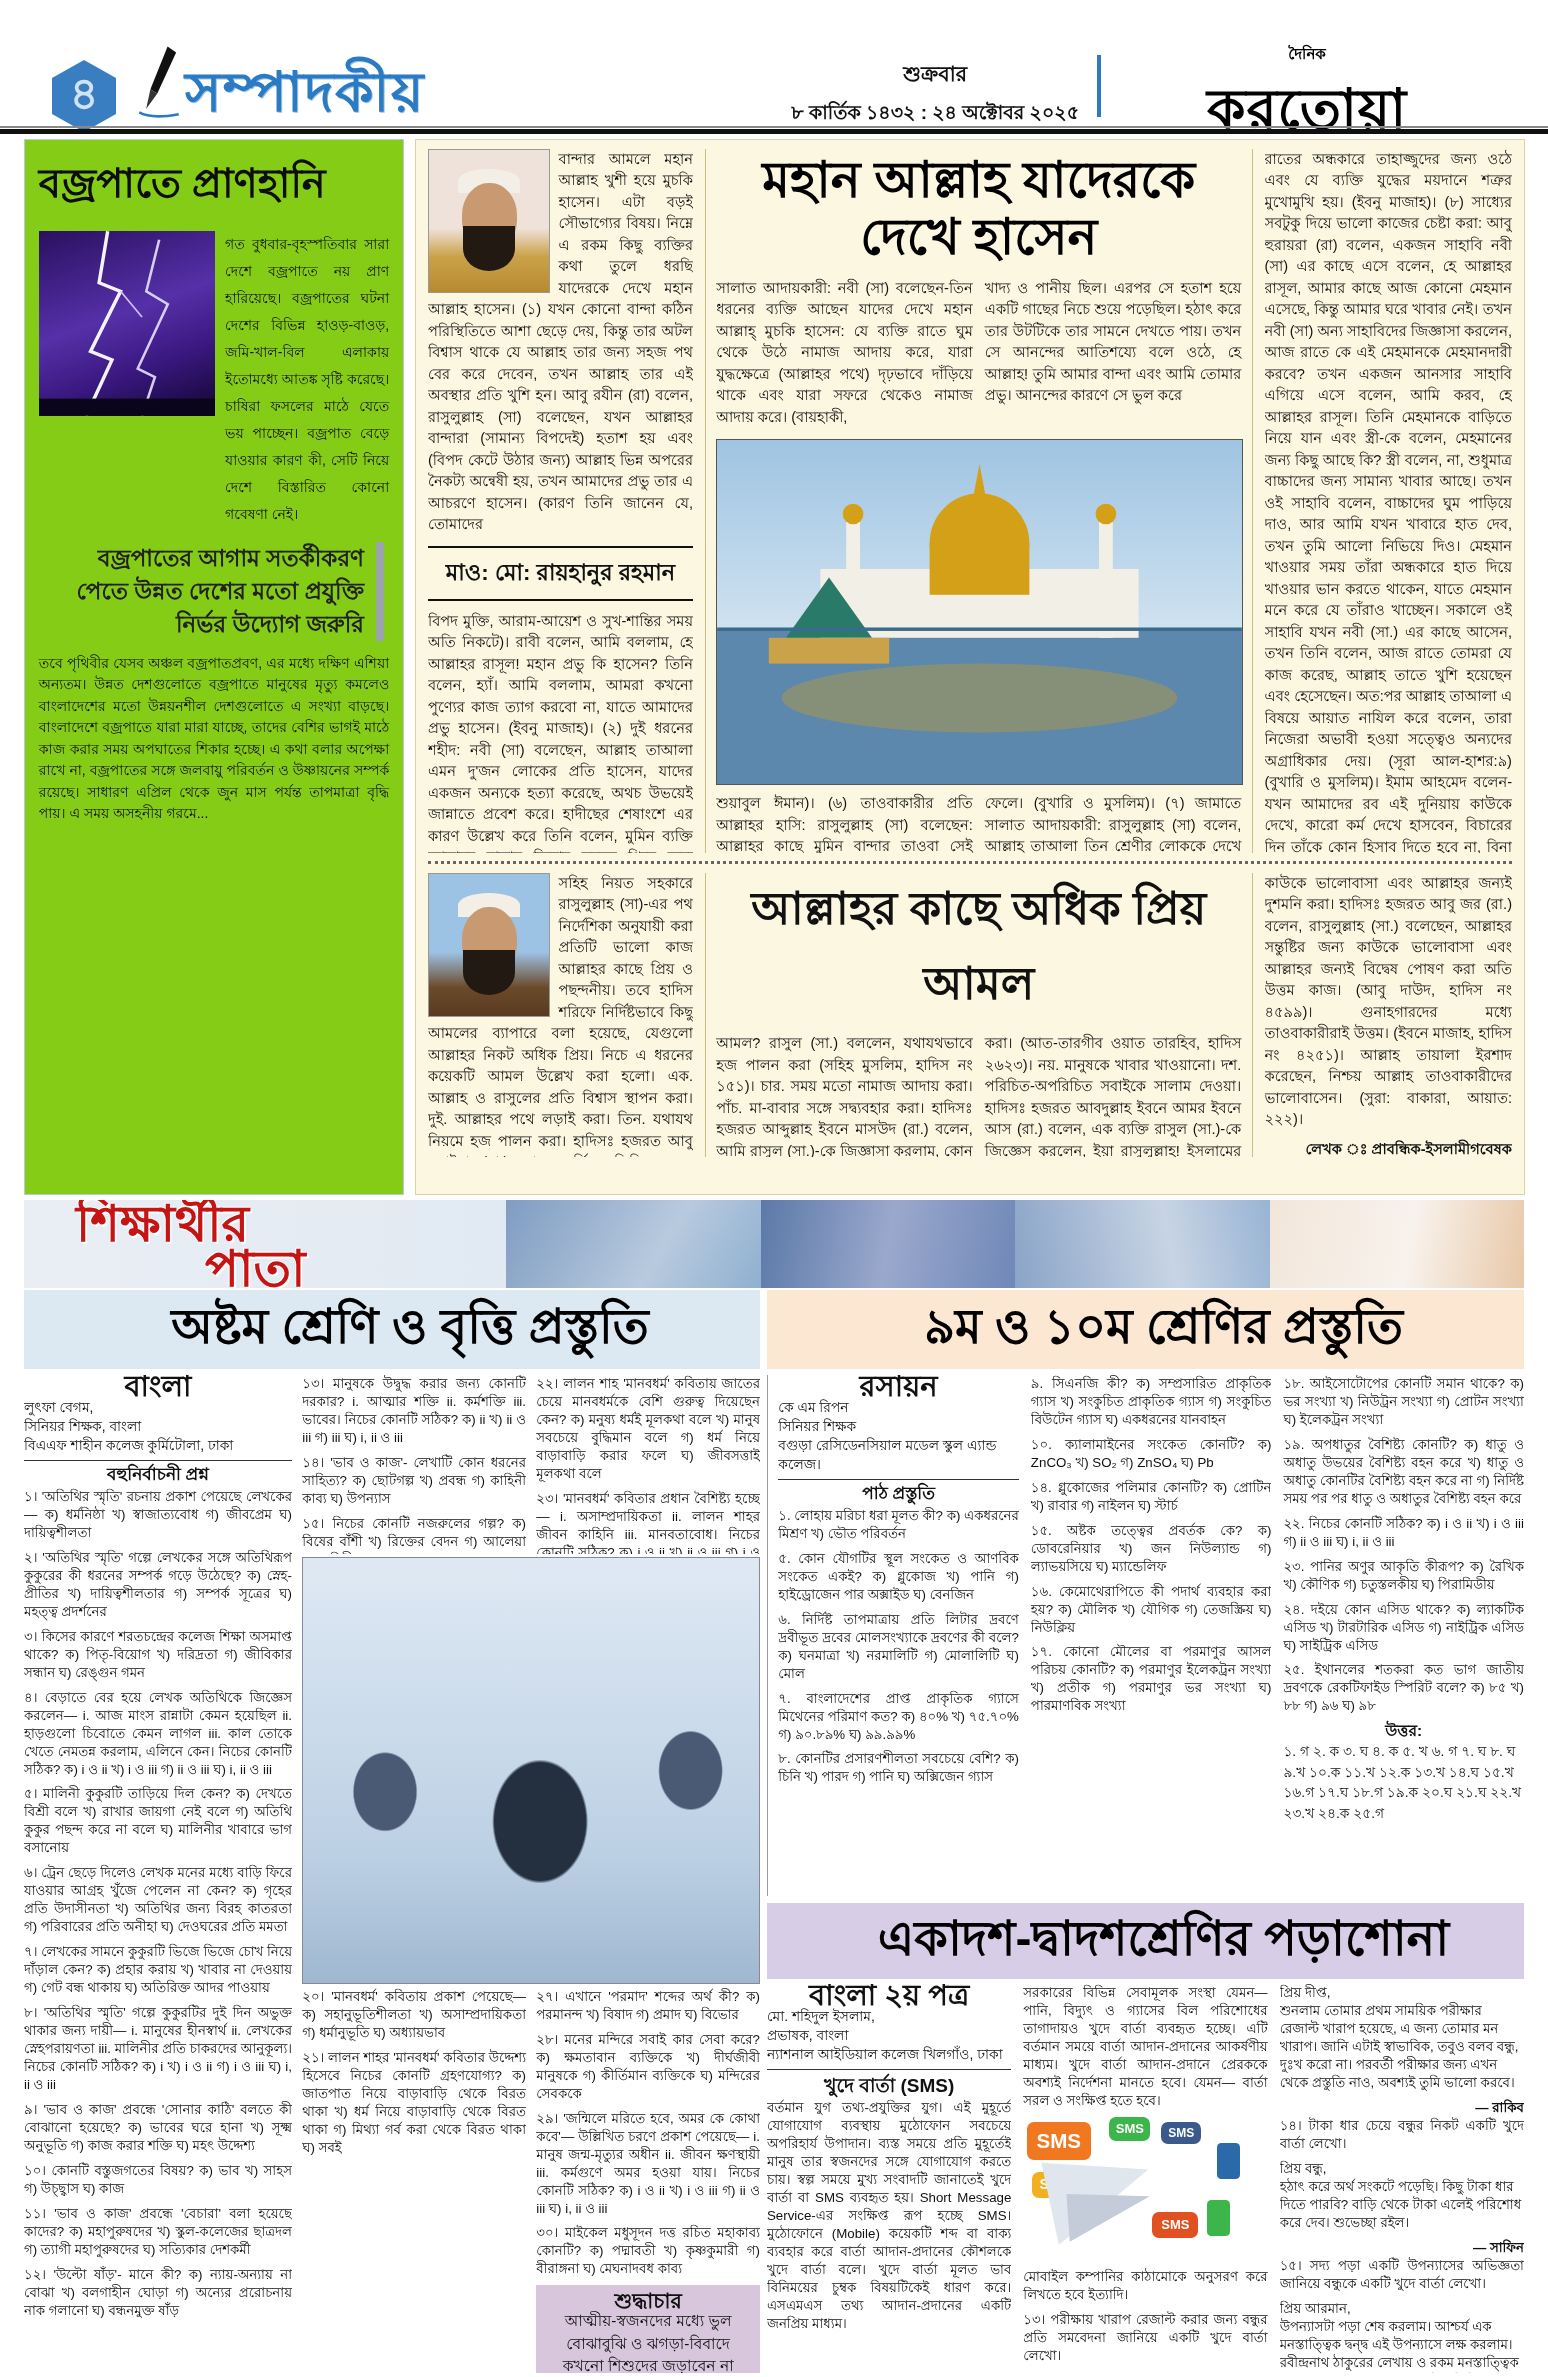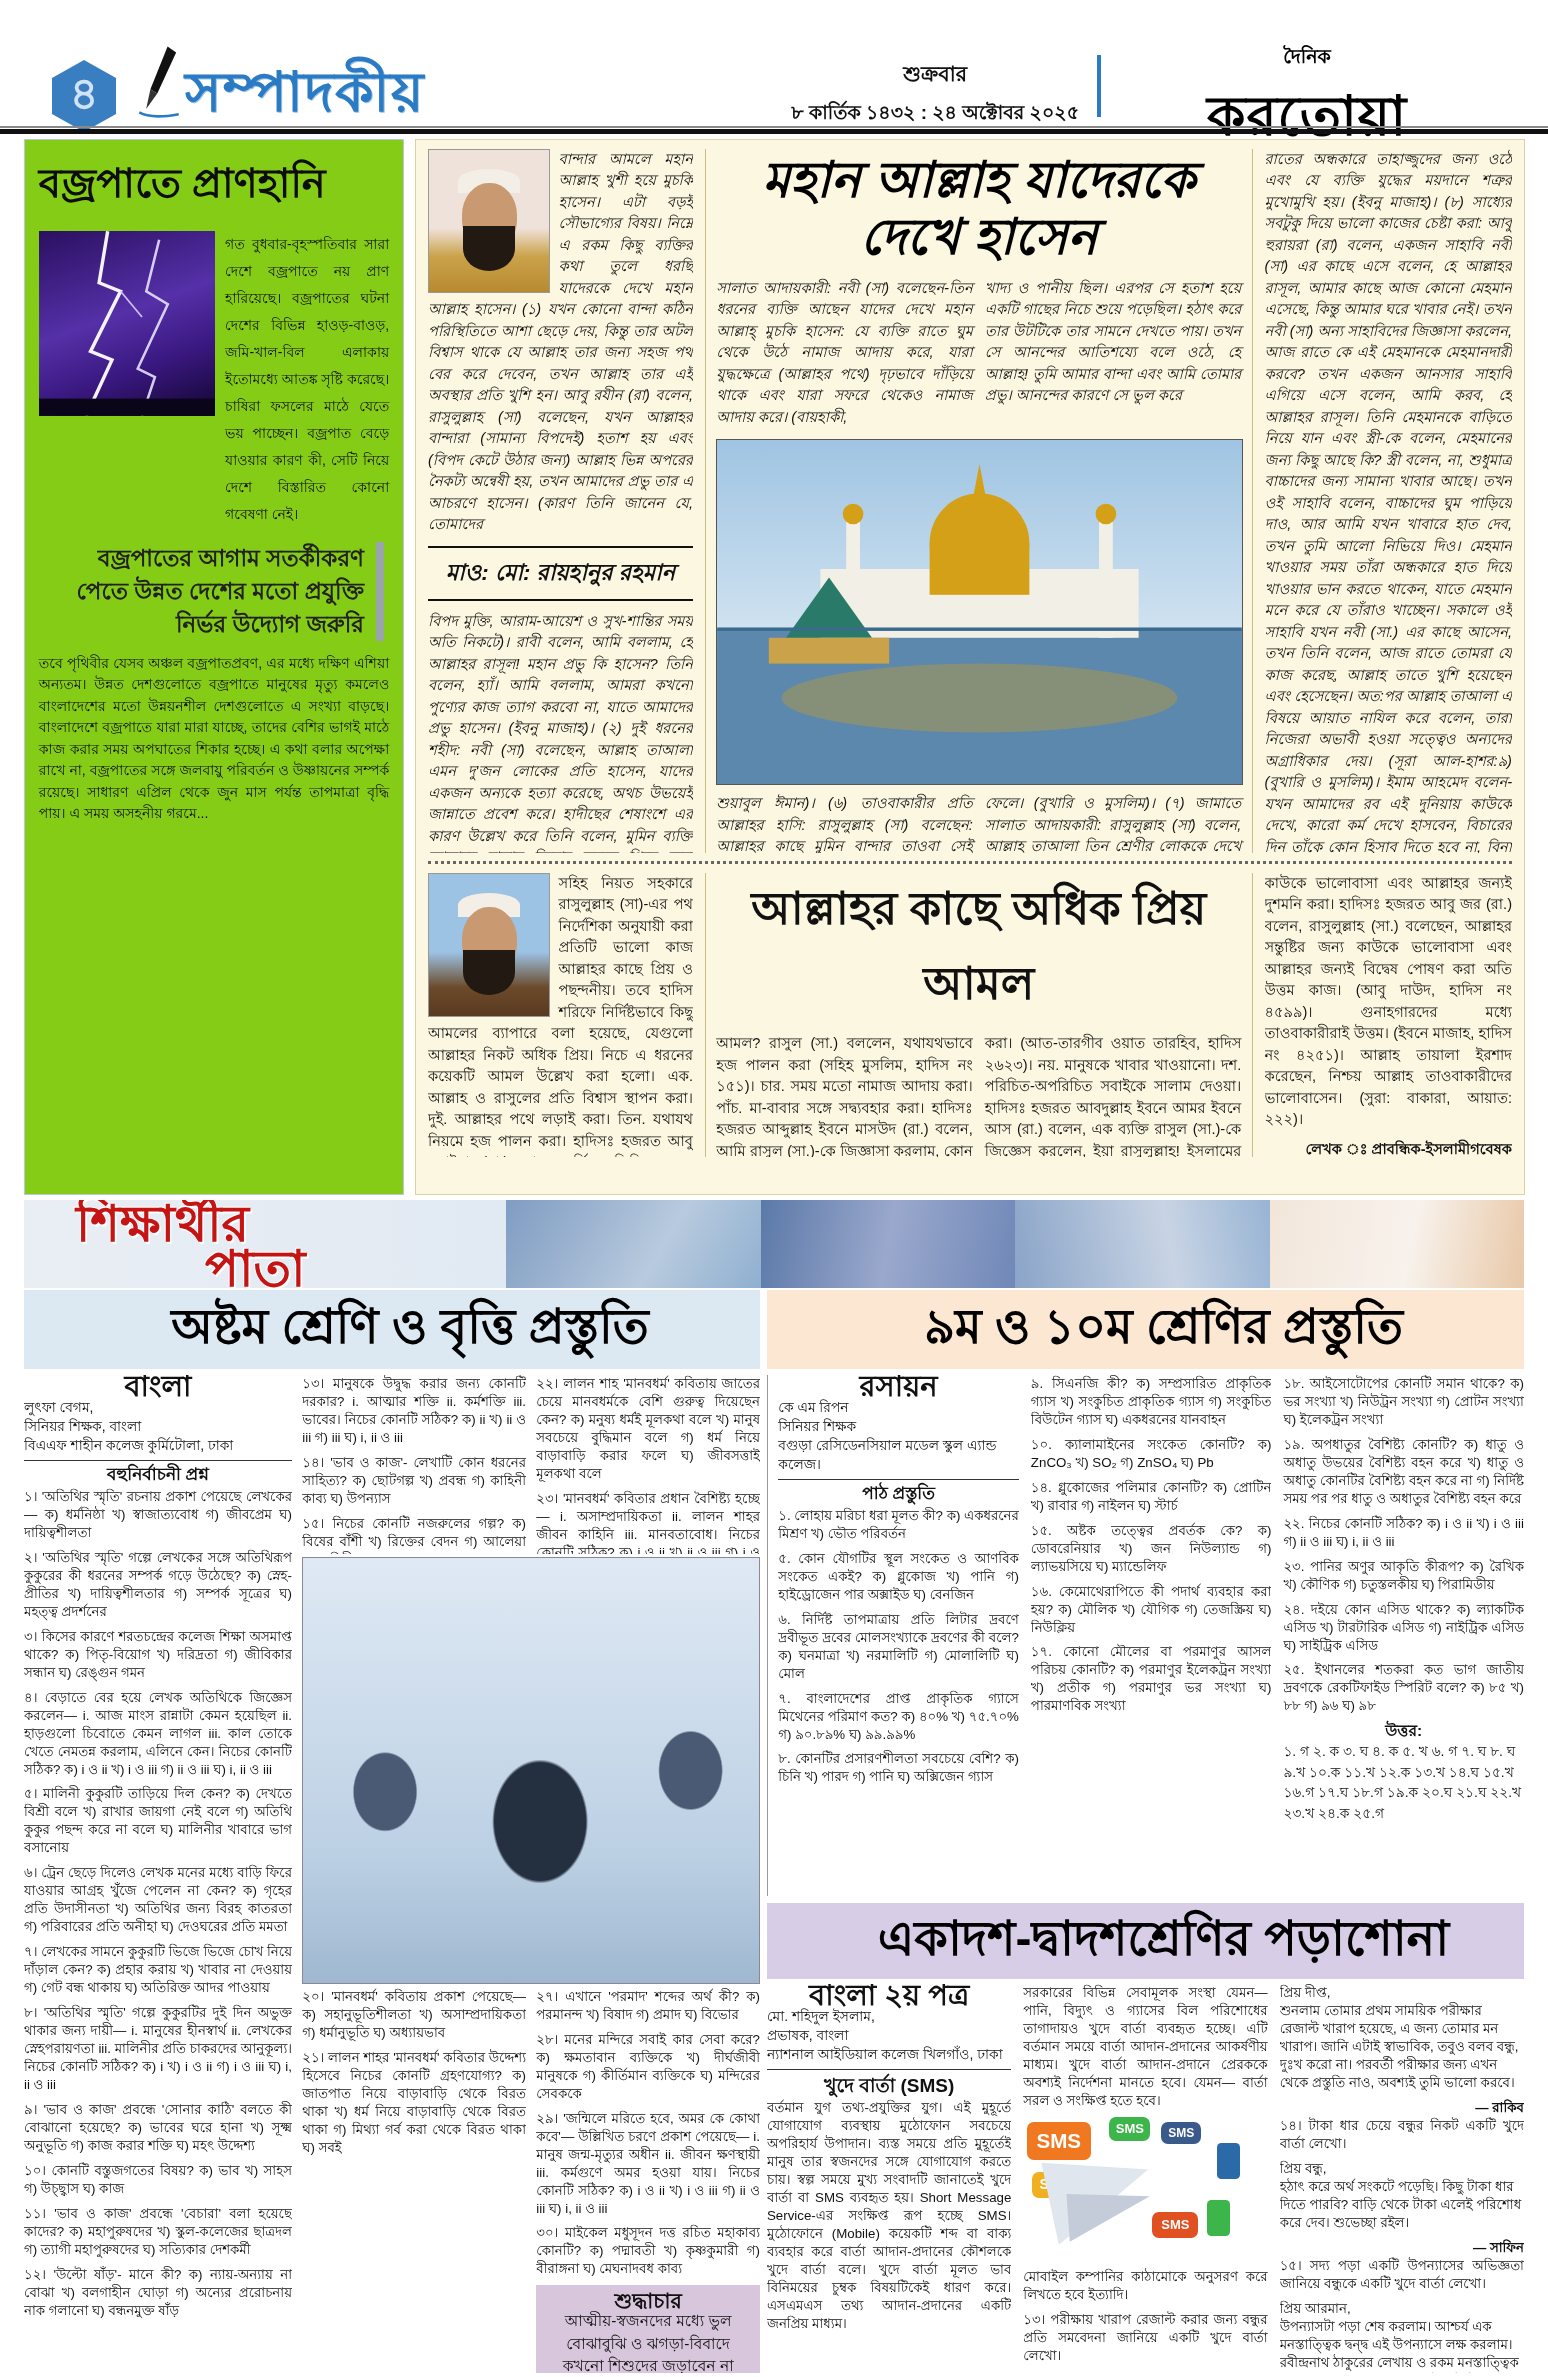--- a/index.html
+++ b/index.html
@@ -12,39 +12,39 @@
            clip-path:polygon(50% 0,100% 25%,100% 75%,50% 100%,0 75%,0 25%);
            display:flex;align-items:center;justify-content:center;color:#cfe3f5;font-size:45px;font-weight:bold;}
   .pen-icon{left:129px;top:15.5px;}
   .section-logo{left:185px;top:24px;font-size:55px;font-weight:bold;color:#2b7bc4;letter-spacing:1.7px;
                 text-shadow:0.9px 0.9px 0 #9cc4e8;}
   .mast-date{right:469px;top:33px;text-align:center;font-weight:bold;color:#111;}
   .mast-date .day{font-size:20.6px;}
   .mast-date .dt{font-size:19px;margin-top:5.2px;white-space:nowrap;}
   .mast-divider{right:447px;top:29px;width:4.3px;height:62px;background:#2b7bc4;}
   .paper-logo{right:52px;top:15.5px;width:378px;text-align:center;color:#000;}
-  .paper-logo .small{font-size:19px;font-weight:bold;text-align:center;}
+  .paper-logo .small{font-size:15px;font-weight:bold;text-align:center;}
   .paper-logo .big{font-size:55px;font-weight:bold;letter-spacing:0.9px;}
   .toprule1{left:0;top:126px;width:1548px;height:1.7px;background:#888;}
   .toprule2{left:0;top:129px;width:1548px;height:5.2px;background:#101010;}
   
   .editorial{left:24px;top:139px;width:380px;height:1056px;background:#84cc16;border:0.9px solid #b8cada;
              padding:12px 13.8px;box-sizing:border-box;overflow:hidden;}
   .ed-headline{font-size:40px;font-weight:bold;color:#0d0d0d;margin:0 0 12px 0;}
   .ed-toprow{display:flex;gap:10.3px;}
   .lightning{width:176px;height:185px;flex:none;background:linear-gradient(160deg,#2a1060 0%,#5530a8 45%,#3a1880 70%,#120530 100%);position:relative;overflow:hidden;}
   .lightning svg{position:absolute;left:0;top:0;}
   .ed-side{font-size:14px;line-height:27px;text-align:justify;}
   .pullquote{margin:13.8px 5.2px 12px 34px;padding-right:12px;border-right:8.6px solid #9aa4ad;
              text-align:right;font-size:23px;line-height:33px;font-weight:bold;color:#222;}
   .ed-body{font-size:14px;line-height:21.5px;text-align:justify;}
   
   .islamic{left:415px;top:139px;width:1110px;height:1056px;background:#fbf7e0;border:0.9px solid #ddd2a0;
            box-sizing:border-box;padding:8.6px 12px;overflow:hidden;}
-  .art1{display:flex;gap:12px;height:704px;overflow:hidden;font-style:italic;}
+  .art1{display:flex;gap:12px;height:704px;overflow:hidden;}
   .a-colA{width:265px;flex:none;overflow:hidden;}
   .a-colM{width:525px;flex:none;border-left:0.9px solid #c9bd85;border-right:0.9px solid #c9bd85;padding:0 10.3px;overflow:hidden;}
   .a-colD{flex:1;overflow:hidden;}
   .authphoto{width:120px;height:142px;float:left;margin:0 8.6px 5.2px 0;border:0.9px solid #999;position:relative;overflow:hidden;}
   .ap1{background:linear-gradient(#efe2da 55%,#caa24a 75%,#b88a30);}
   .ap2{background:linear-gradient(#9cc2e4 55%,#6b4a2a 80%,#5a3a20);}
   .face{position:absolute;left:33px;top:33px;width:55px;height:67px;background:#c99a72;border-radius:48% 48% 44% 44%;}
   .cap{position:absolute;left:29px;top:19px;width:62px;height:24px;background:#f3efe6;border-radius:50% 50% 0 0;}
   .beard{position:absolute;left:34px;top:76px;width:52px;height:45px;background:#221a12;border-radius:0 0 50% 50%;}
   .artbody{font-size:14.6px;line-height:21.5px;text-align:justify;}

